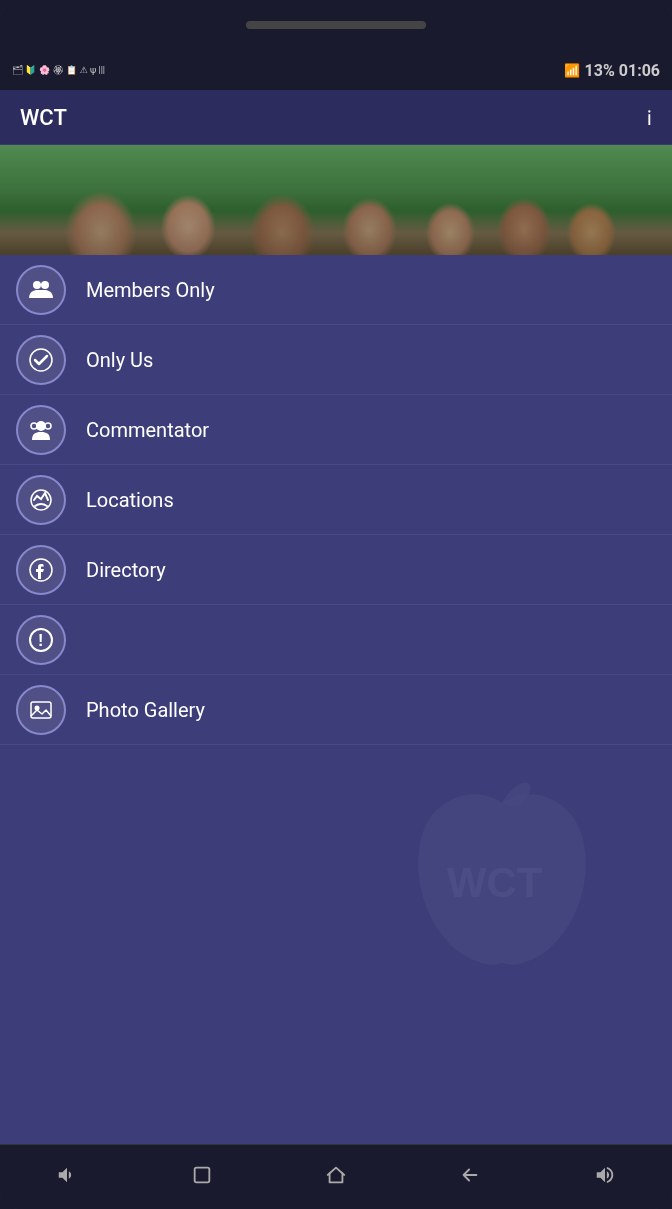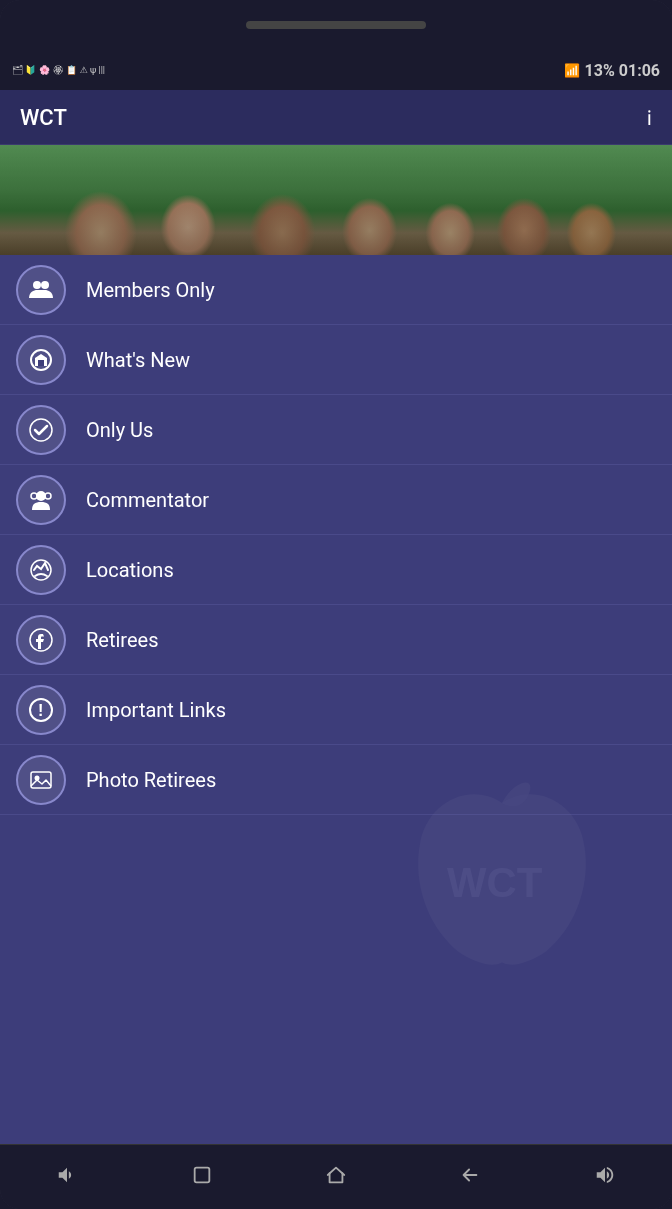--- a/index.html
+++ b/index.html
@@ -241,30 +241,20 @@
         <div class="menu-icon-circle">
           <svg width="28" height="28" viewBox="0 0 28 28" fill="white">
             <circle cx="10" cy="9" r="4"></circle>
             <circle cx="18" cy="9" r="4"></circle>
             <path d="M2 22 C2 16 7 14 10 14 C12 14 12 14 14 14 C16 14 16 14 18 14 C21 14 26 16 26 22" fill="white"></path>
           </svg>
         </div>
         <span class="menu-label">Members Only</span>
       </div>
 
-      <div class="menu-item">
-        <div class="menu-icon-circle">
-          <svg width="28" height="28" viewBox="0 0 28 28" fill="white">
-            <circle cx="14" cy="14" r="10" fill="none" stroke="white" stroke-width="2"></circle>
-            <path d="M8 12 L14 8 L20 12 L20 20 L8 20 Z" fill="white"></path>
-            <rect x="11" y="14" width="6" height="6" fill="#3d3d7a"></rect>
-          </svg>
-        </div>
-        <span class="menu-label">What's New</span>
-      </div>
 
       <div class="menu-item">
         <div class="menu-icon-circle">
           <svg width="28" height="28" viewBox="0 0 28 28" fill="white">
             <circle cx="14" cy="14" r="11" fill="none" stroke="white" stroke-width="1.5"></circle>
             <polyline points="8,14 12,18 20,10" stroke="white" stroke-width="2.5" fill="none" stroke-linecap="round" stroke-linejoin="round"></polyline>
           </svg>
         </div>
         <span class="menu-label">Only Us</span>
       </div>
@@ -293,44 +283,43 @@
       </div>
 
 
       <div class="menu-item">
         <div class="menu-icon-circle">
           <svg width="28" height="28" viewBox="0 0 28 28" fill="white">
             <circle cx="14" cy="14" r="11" fill="none" stroke="white" stroke-width="1.5"></circle>
             <path d="M16 8 L14 8 C12 8 11 9 11 11 L11 13 L9 13 L9 16 L11 16 L11 23 L14 23 L14 16 L16 16 L17 13 L14 13 L14 11.5 C14 11 14.2 10.5 15 10.5 L17 10.5 Z" fill="white"></path>
           </svg>
         </div>
-        <span class="menu-label">Retirees</span>
+        <span class="menu-label">Directory</span>
       </div>
 
 
       <div class="menu-item">
         <div class="menu-icon-circle">
           <svg width="28" height="28" viewBox="0 0 28 28" fill="white">
             <circle cx="14" cy="14" r="11" fill="none" stroke="white" stroke-width="2"></circle>
             <text x="11" y="20" font-size="16" font-weight="bold" fill="white" font-family="Arial">!</text>
           </svg>
         </div>
-        <span class="menu-label">Important Links</span>
       </div>
 
 
       <div class="menu-item">
         <div class="menu-icon-circle">
           <svg width="28" height="28" viewBox="0 0 28 28" fill="white">
             <rect x="4" y="6" width="20" height="16" rx="2" fill="none" stroke="white" stroke-width="1.5"></rect>
             <circle cx="10" cy="12" r="2.5" fill="white"></circle>
             <path d="M4 20 L10 14 L15 18 L19 14 L24 20" stroke="white" stroke-width="1.5" fill="none" stroke-linejoin="round"></path>
           </svg>
         </div>
-        <span class="menu-label">Photo Retirees</span>
+        <span class="menu-label">Photo Gallery</span>
       </div>
 
     </div>
   </div>
 
   <div class="nav-bar">
     <span class="nav-button" title="Volume Down">
       <svg width="22" height="22" viewBox="0 0 24 24" fill="#aaa">
         <path d="M3 9v6h4l5 5V4L7 9H3zm13.5 3c0-1.77-1.02-3.29-2.5-4.03v8.05c1.48-.73 2.5-2.25 2.5-4.02z"></path>
       </svg>

